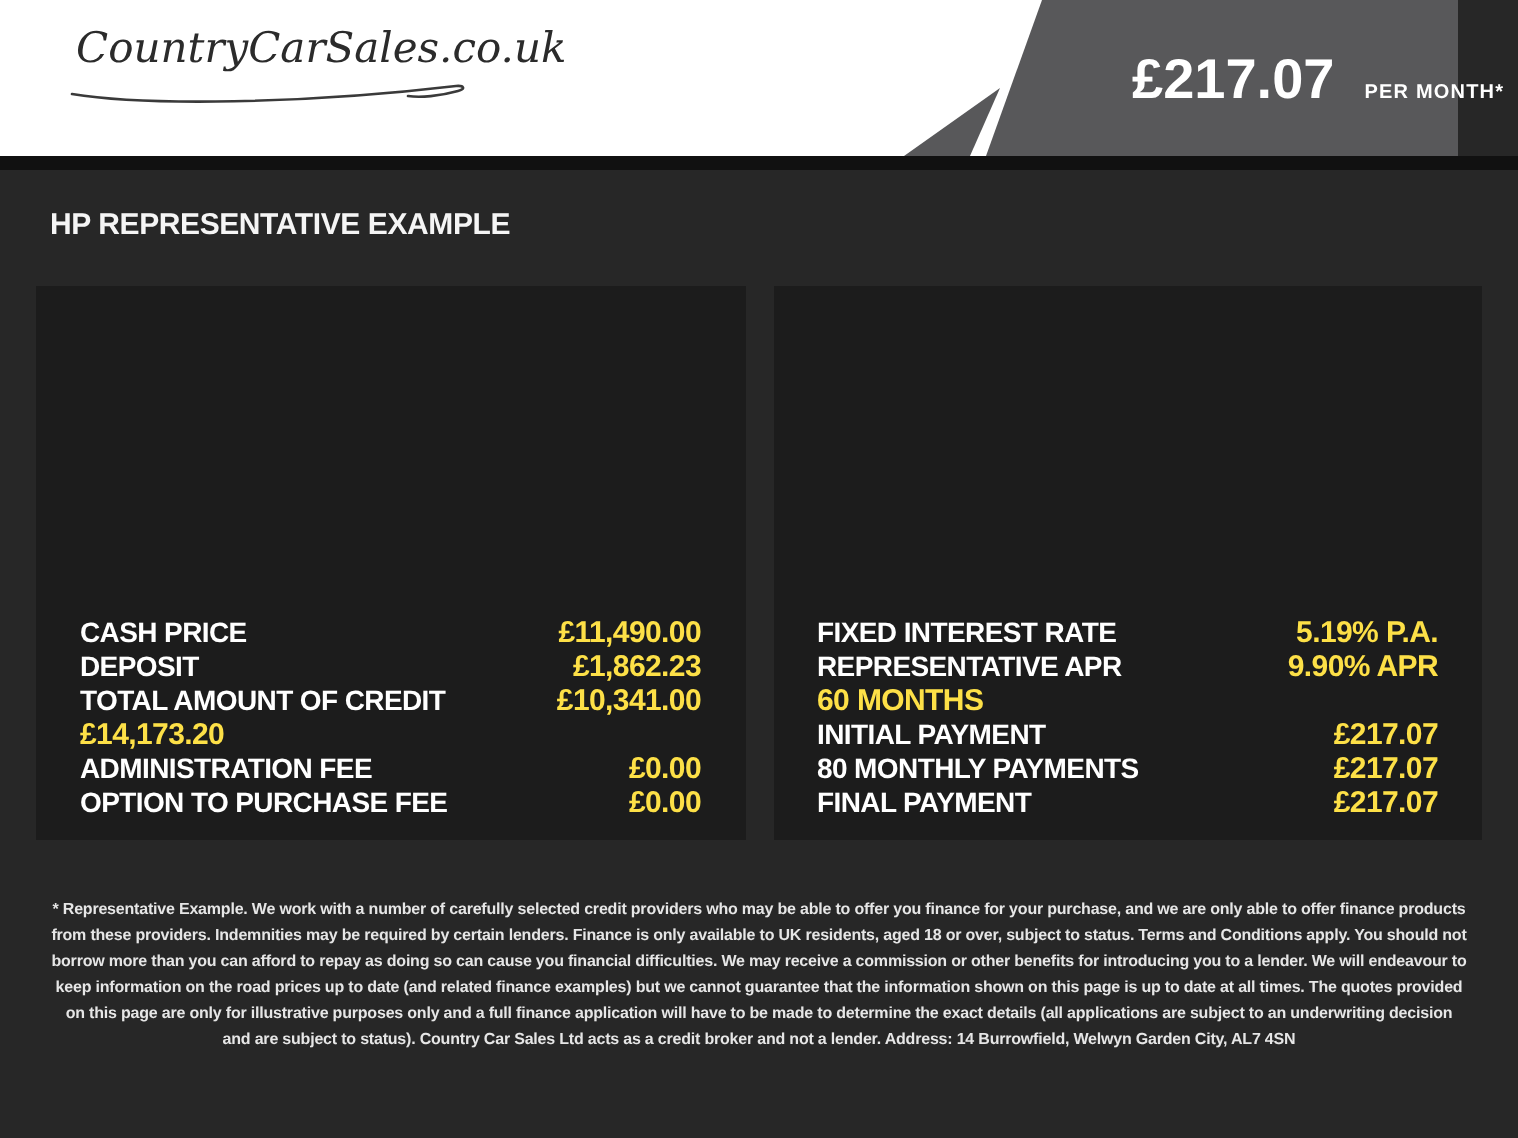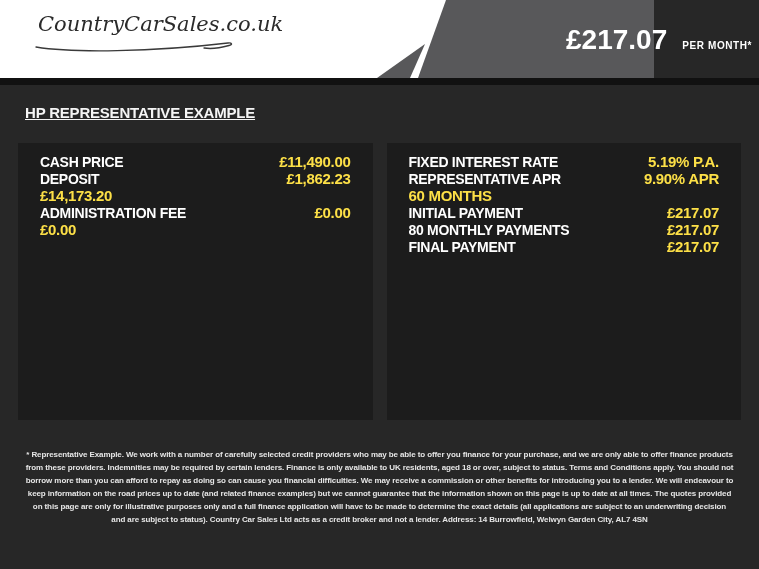--- a/index.html
+++ b/index.html
@@ -4,21 +4,21 @@
 <style>
   html,body{margin:0;padding:0;}
   body{
     width:759px;height:569px;overflow:hidden;
     background:#272727;
     font-family:"Liberation Sans",sans-serif;
     -webkit-font-smoothing:antialiased;
   }
   
   .topbar{
-    position:relative;width:654px;height:78px;background:#ffffff;
+    position:relative;width:729px;height:78px;background:#ffffff;
   }
   .logo{
     position:absolute;left:38px;top:12px;width:200px;height:54px;cursor:pointer;
   }
   .logo-text{
     display:block;
     font-family:"DejaVu Serif","Liberation Serif",serif;
     font-style:italic;font-size:21px;color:#2b2b2b;
     letter-spacing:0px;white-space:nowrap;
   }
@@ -32,29 +32,28 @@
   }
   .price-suffix{
     color:#ffffff;font-size:10px;font-weight:700;letter-spacing:0.6px;margin-left:15px;
   }
   .black-bar{width:759px;height:7px;background:#111111;}
   
   .page-title{
     margin:0;padding:17px 0 0 25px;
     color:#f5f5f5;font-size:15px;font-weight:700;letter-spacing:-0.2px;
     line-height:22px;
-    text-decoration:underline;
   }
   
   .panels{
     display:flex;gap:14px;padding:0 18px;margin-top:19px;
   }
   .panel{
     flex:1;height:277px;background:#1c1c1c;
-    display:flex;flex-direction:column;justify-content:flex-start;
+    display:flex;flex-direction:column;justify-content:flex-end;
     padding:10px 22px;box-sizing:border-box;
   }
   .frow{
     display:flex;justify-content:space-between;align-items:baseline;
   }
   .frow .label{
     color:#ffffff;font-size:14px;font-weight:700;letter-spacing:-0.3px;white-space:nowrap;
   }
   .frow .value{
     color:#fde047;font-size:15px;font-weight:700;letter-spacing:-0.3px;white-space:nowrap;
@@ -99,27 +98,32 @@
     <section class="panel">
       <div class="frow">
         <span class="label">CASH PRICE</span>
         <span class="value">£11,490.00</span>
       </div>
       <div class="frow">
         <span class="label">DEPOSIT</span>
         <span class="value">£1,862.23</span>
       </div>
       <div class="frow">
+        <span class="label">TOTAL AMOUNT OF CREDIT</span>
+        <span class="value">£10,341.00</span>
+      </div>
+      <div class="frow">
         <span class="value">£14,173.20</span>
       </div>
       <div class="frow">
         <span class="label">ADMINISTRATION FEE</span>
         <span class="value">£0.00</span>
       </div>
       <div class="frow">
+        <span class="label">OPTION TO PURCHASE FEE</span>
         <span class="value">£0.00</span>
       </div>
     </section>
 
     <section class="panel">
       <div class="frow">
         <span class="label">FIXED INTEREST RATE</span>
         <span class="value">5.19% P.A.</span>
       </div>
       <div class="frow">

